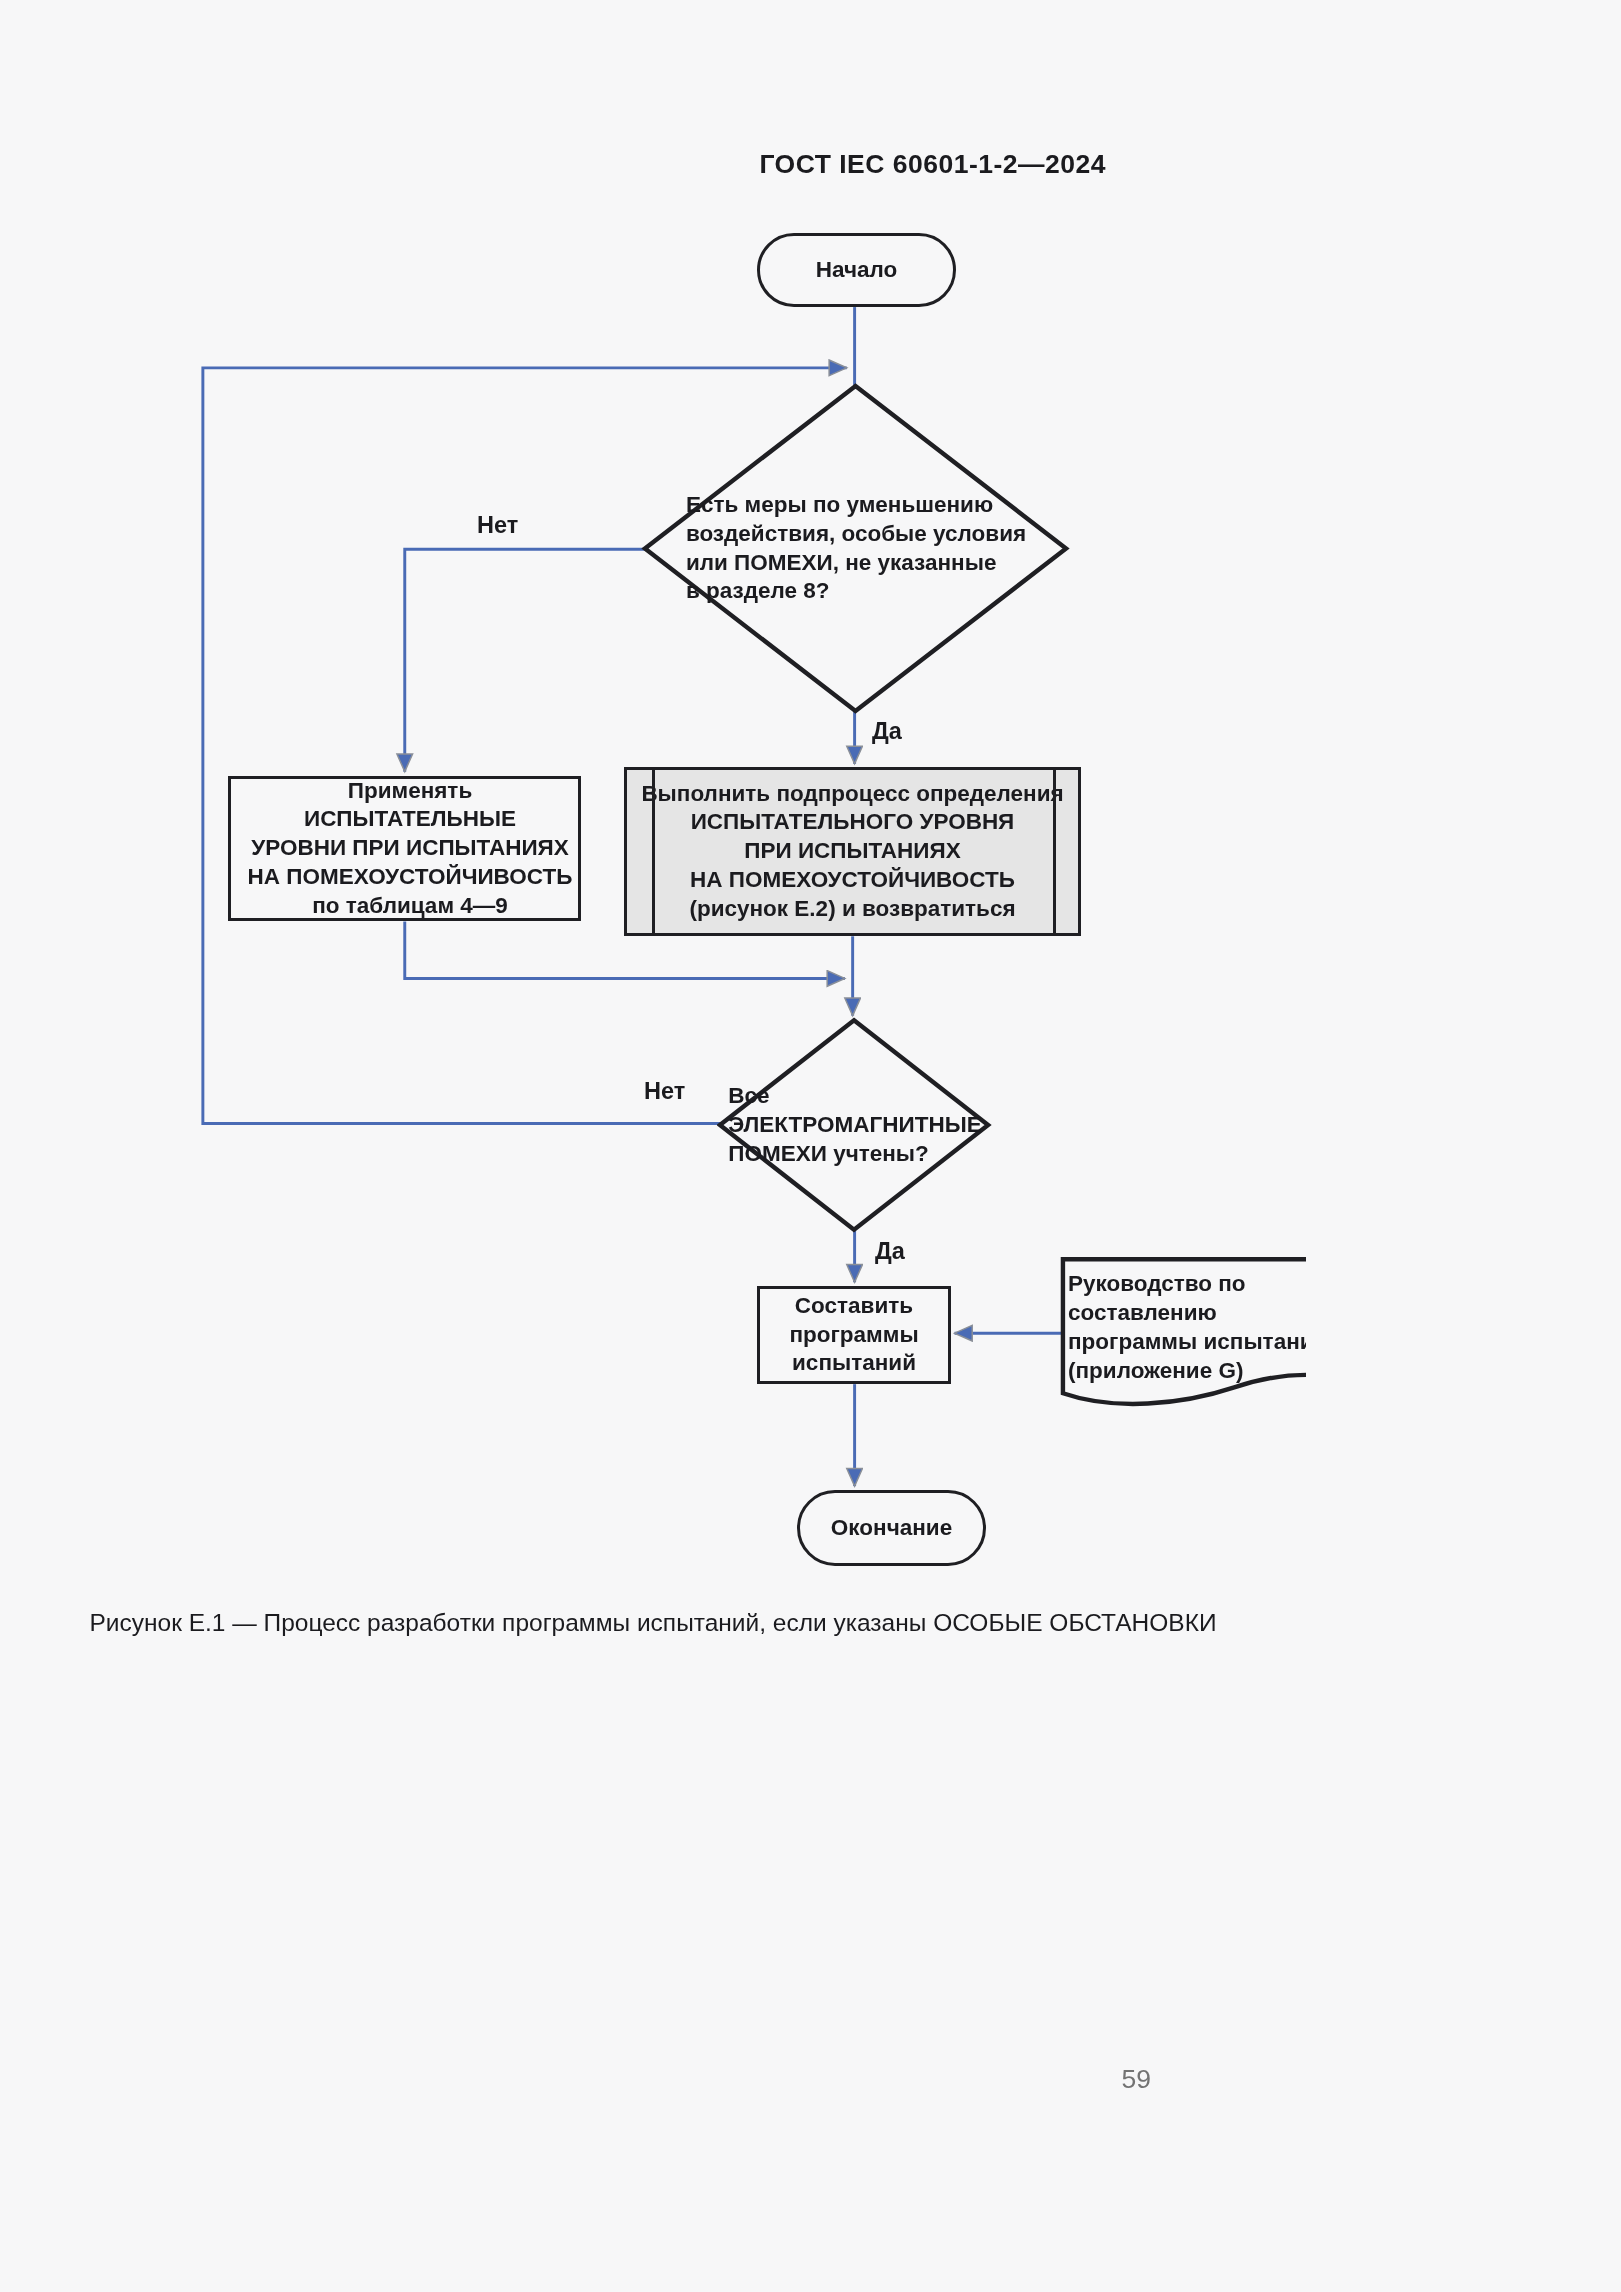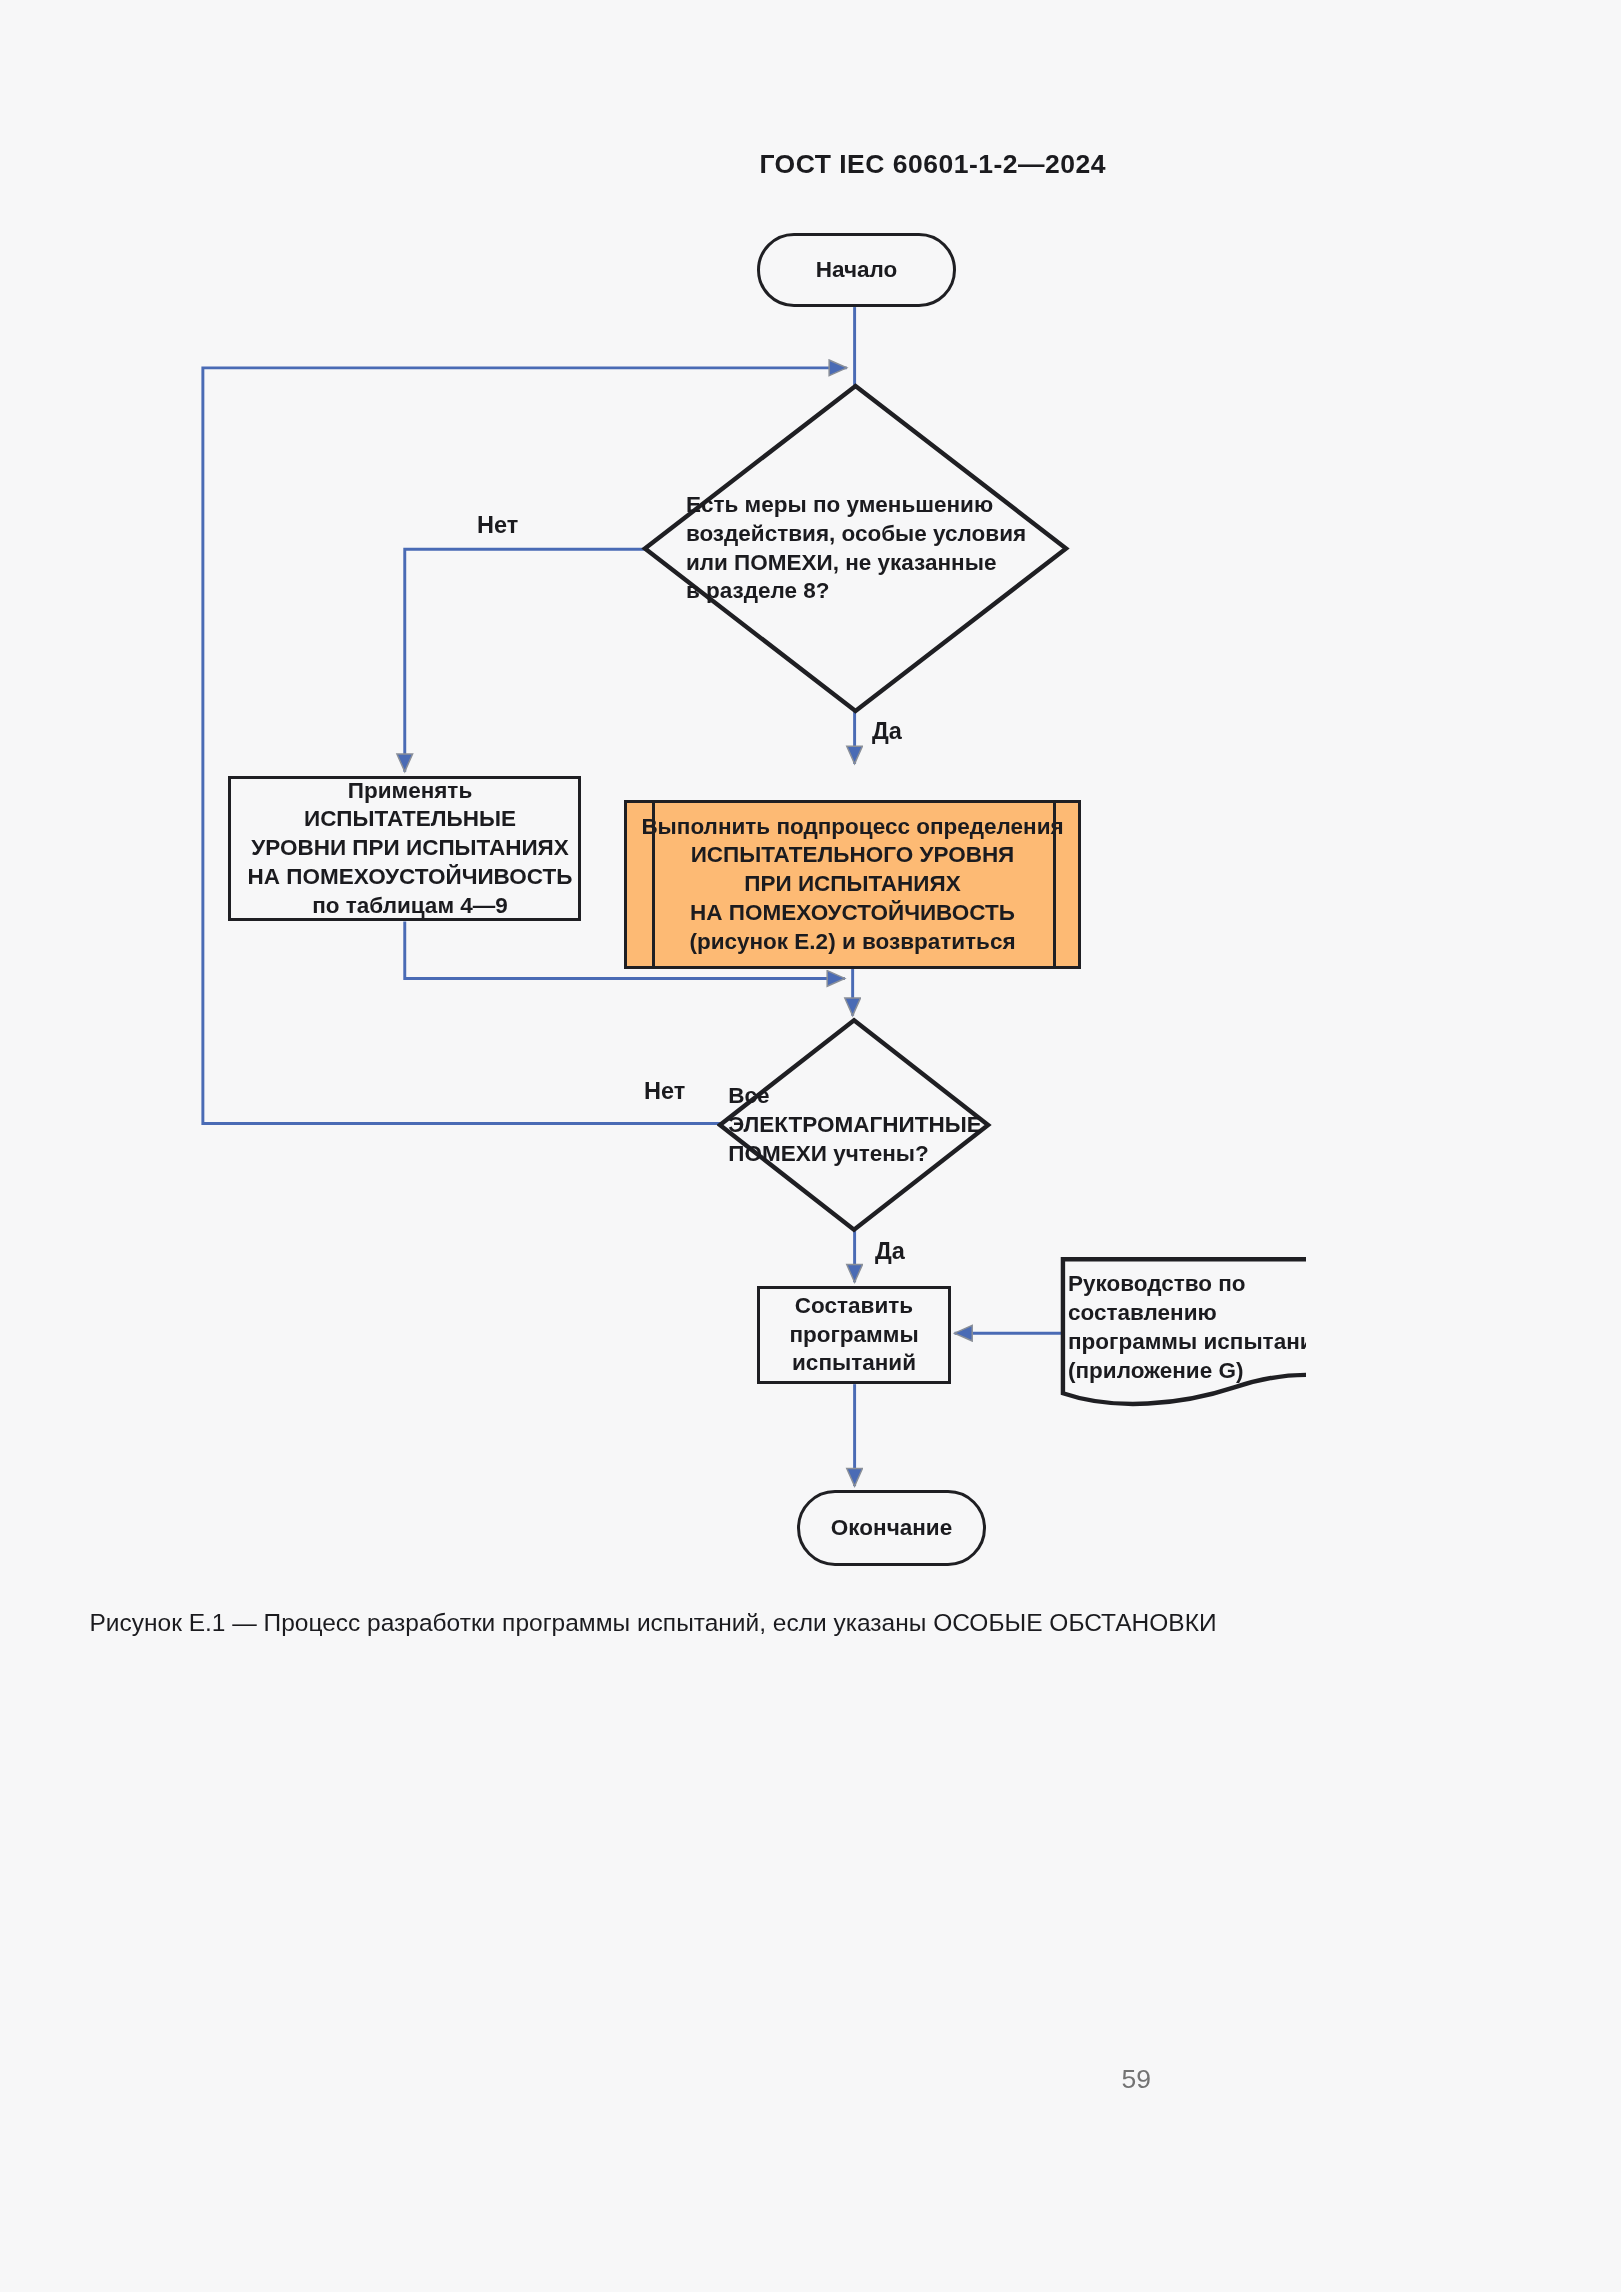--- a/index.html
+++ b/index.html
@@ -47,22 +47,21 @@
     border: 3.9px solid #1f1f23;
     border-radius: 39px;
     background: #f7f7f8;
   }
   .rect {
     border: 3.9px solid #1f1f23;
     background: #f7f7f8;
   }
   .subprocess {
     border: 3.9px solid #1f1f23;
-    background: #fdba74;
-    margin-top: 33px;
+    background: #e5e5e5;
   }
   .subprocess .bar {
     position: absolute;
     top: 0;
     bottom: 0;
     width: 3.9px;
     background: #1f1f23;
   }
   .bar-left { left: 24.5px; }
   .bar-right { right: 21.6px; }

